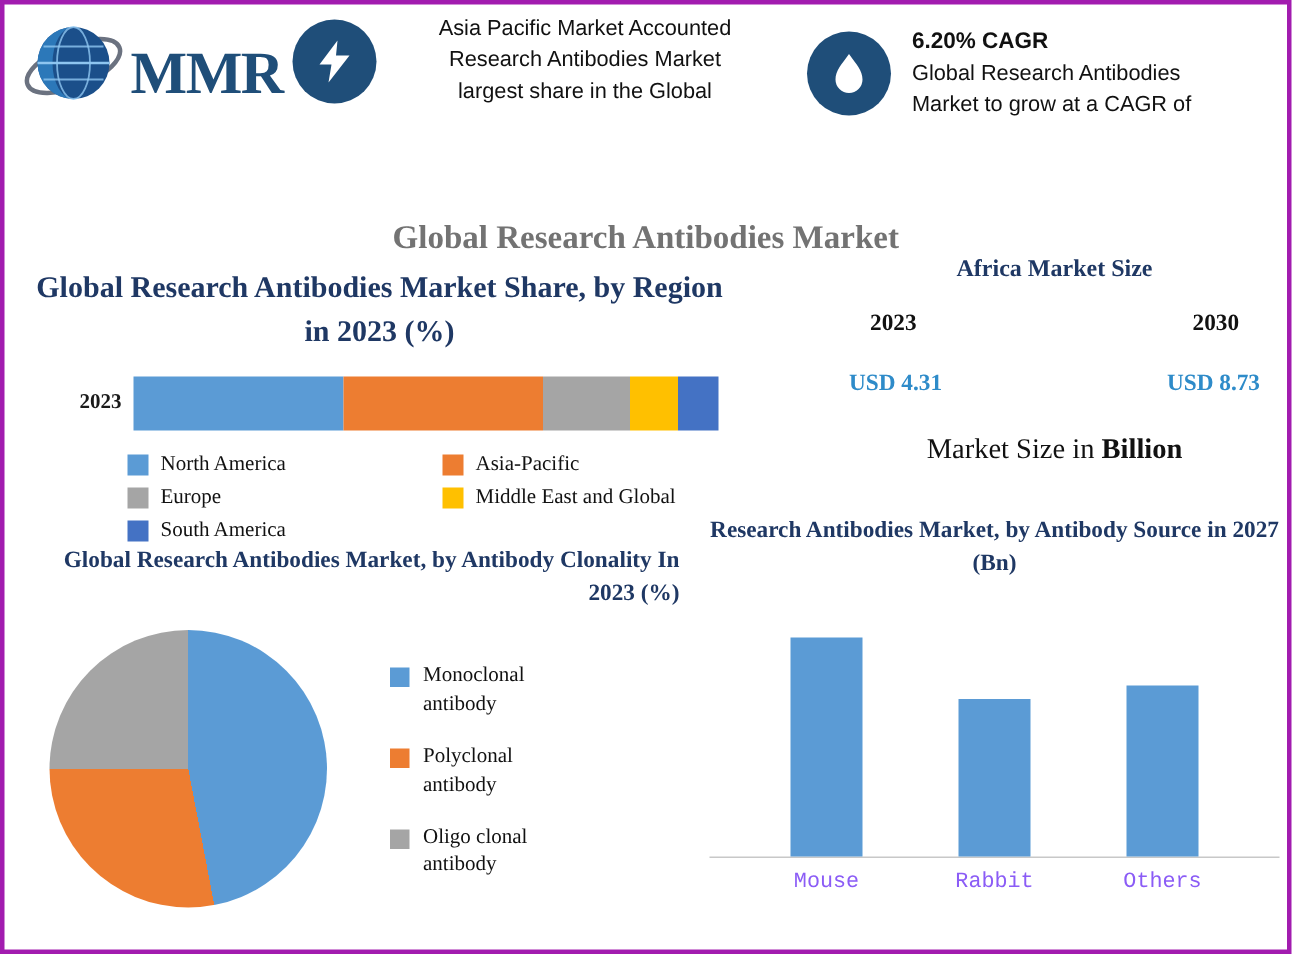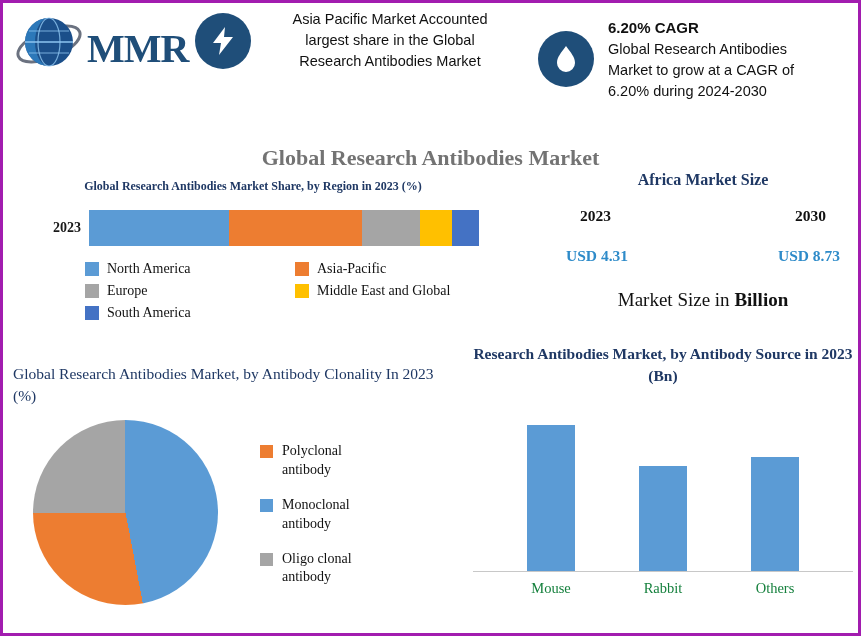--- a/index.html
+++ b/index.html
@@ -96,21 +96,21 @@
 
   
   #region-block {
     position: absolute;
     left: 20px;
     top: 175px;
     width: 480px;
   }
   #region-title {
     text-align: center;
-    font-size: 12px;
+    font-size: 20px;
     font-weight: bold;
     color: #1f3864;
     line-height: 1.45;
     width: 460px;
     font-family: "Liberation Serif", serif;
   }
   #region-chart {
     position: relative;
     margin-top: 10px;
     height: 46px;
@@ -199,24 +199,24 @@
   #size-unit b { font-weight: bold; }
 
   
   #pie-block {
     position: absolute;
     left: 10px;
     top: 360px;
     width: 460px;
   }
   #pie-title {
-    text-align: left;
+    text-align: right;
     width: 440px;
     font-size: 15.5px;
-    font-weight: normal;
+    font-weight: bold;
     color: #1f3864;
     line-height: 1.45;
     font-family: "Liberation Serif", serif;
   }
   #pie-wrap {
     position: relative;
     margin-top: 12px;
     display: flex;
     align-items: flex-start;
   }
@@ -279,22 +279,22 @@
     width: 48px;
     background: #5b9bd5;
   }
   #col-labels {
     margin-top: 8px;
     display: flex;
     justify-content: space-around;
     padding: 0 22px;
     box-sizing: border-box;
     font-size: 14.5px;
-    color: #15803d;
-    font-family: Liberation Serif, serif;
+    color: #8b5cf6;
+    font-family: Liberation Mono, monospace;
   }
   #col-labels span { width: 80px; text-align: center; }
 </style>
 </head>
 <body>
 
 <div id="page">
 
   <div id="header">
 
@@ -311,36 +311,35 @@
     </div>
 
     <div id="badge1" class="badge-block">
       <div class="badge-circle">
         <svg width="26" height="30" viewBox="0 0 26 30">
           <polygon points="15,1 3,17 11,17 9,29 23,11 14,11" fill="#ffffff"></polygon>
         </svg>
       </div>
       <div class="badge-text">
         <div>Asia Pacific Market Accounted</div>
+        <div>Research Antibodies Market</div>
         <div>largest share in the Global</div>
-        <div>Research Antibodies Market</div>
       </div>
     </div>
 
     <div id="badge2" class="badge-block">
       <div class="badge-circle">
         <svg width="24" height="30" viewBox="0 0 24 30">
           <path d="M12 2 C7 9 3 13 3 19 a9 9 0 0 0 18 0 C21 13 17 9 12 2 Z" fill="#ffffff"></path>
         </svg>
       </div>
       <div class="badge-text">
         <div class="strong">6.20% CAGR</div>
         <div>Global Research Antibodies</div>
         <div>Market to grow at a CAGR of</div>
-        <div>6.20% during 2024-2030</div>
       </div>
     </div>
   </div>
 
   <div id="main-title">Global Research Antibodies Market</div>
 
   <div id="region-block">
     <div id="region-title">Global Research Antibodies Market Share, by Region in 2023 (%)</div>
     <div id="region-chart">
       <div id="region-year">2023</div>
@@ -390,37 +389,37 @@
       <span>Market Size in </span><b>Billion</b>
     </div>
   </div>
 
   <div id="pie-block">
     <div id="pie-title">Global Research Antibodies Market, by Antibody Clonality In 2023 (%)</div>
     <div id="pie-wrap">
       <div id="pie" style="background: conic-gradient(rgb(91, 155, 213) 0deg, rgb(91, 155, 213) 169.2deg, rgb(237, 125, 49) 169.2deg, rgb(237, 125, 49) 270deg, rgb(165, 165, 165) 270deg, rgb(165, 165, 165) 360deg);"></div>
       <div id="pie-legend">
           <div class="li">
+            <span class="sw" style="background: rgb(91, 155, 213);"></span>
+            <span class="lbl">Monoclonal antibody</span>
+          </div>
+          <div class="li">
             <span class="sw" style="background: rgb(237, 125, 49);"></span>
             <span class="lbl">Polyclonal antibody</span>
-          </div>
-          <div class="li">
-            <span class="sw" style="background: rgb(91, 155, 213);"></span>
-            <span class="lbl">Monoclonal antibody</span>
           </div>
           <div class="li">
             <span class="sw" style="background: rgb(165, 165, 165);"></span>
             <span class="lbl">Oligo clonal antibody</span>
           </div>
         </div>
     </div>
   </div>
 
   <div id="col-block">
-    <div id="col-title">Research Antibodies Market, by Antibody Source in 2023 (Bn)</div>
+    <div id="col-title">Research Antibodies Market, by Antibody Source in 2027 (Bn)</div>
     <div id="col-plot">
         <div class="bar" style="height: 145.455px; background: rgb(91, 155, 213);"></div>
         <div class="bar" style="height: 104.727px; background: rgb(91, 155, 213);"></div>
         <div class="bar" style="height: 113.455px; background: rgb(91, 155, 213);"></div>
       </div>
     <div id="col-labels">
         <span>Mouse</span>
         <span>Rabbit</span>
         <span>Others</span>
       </div>

